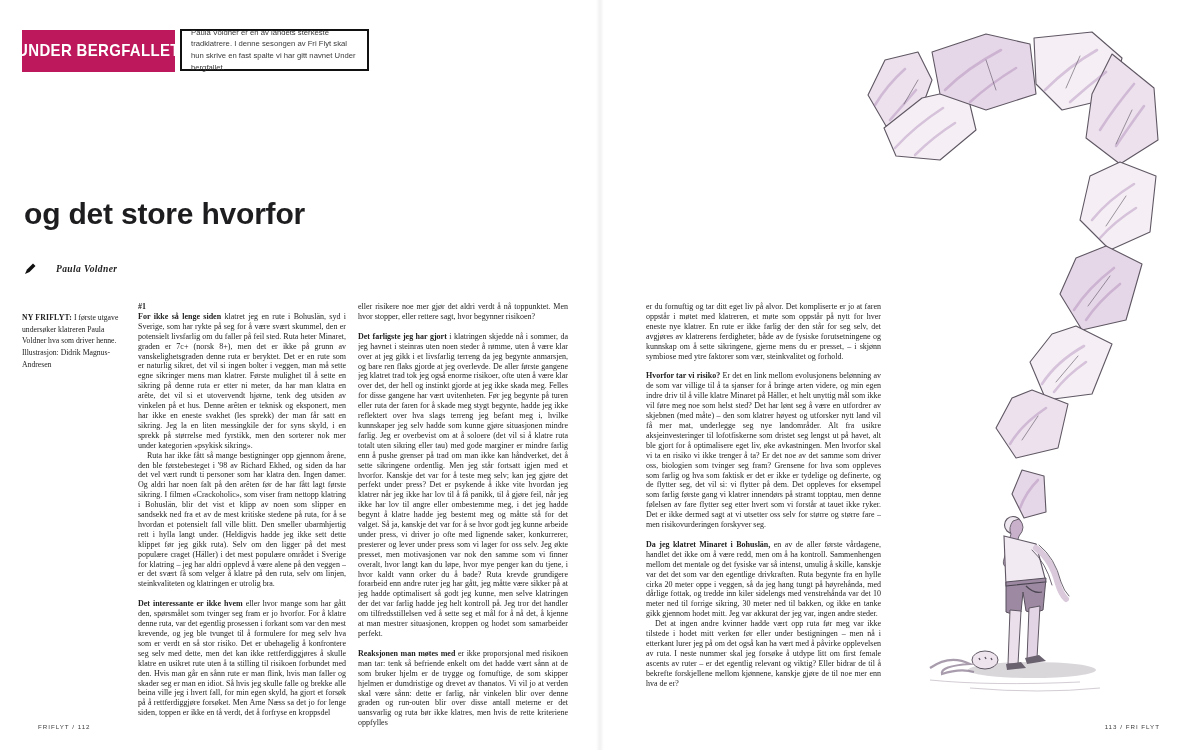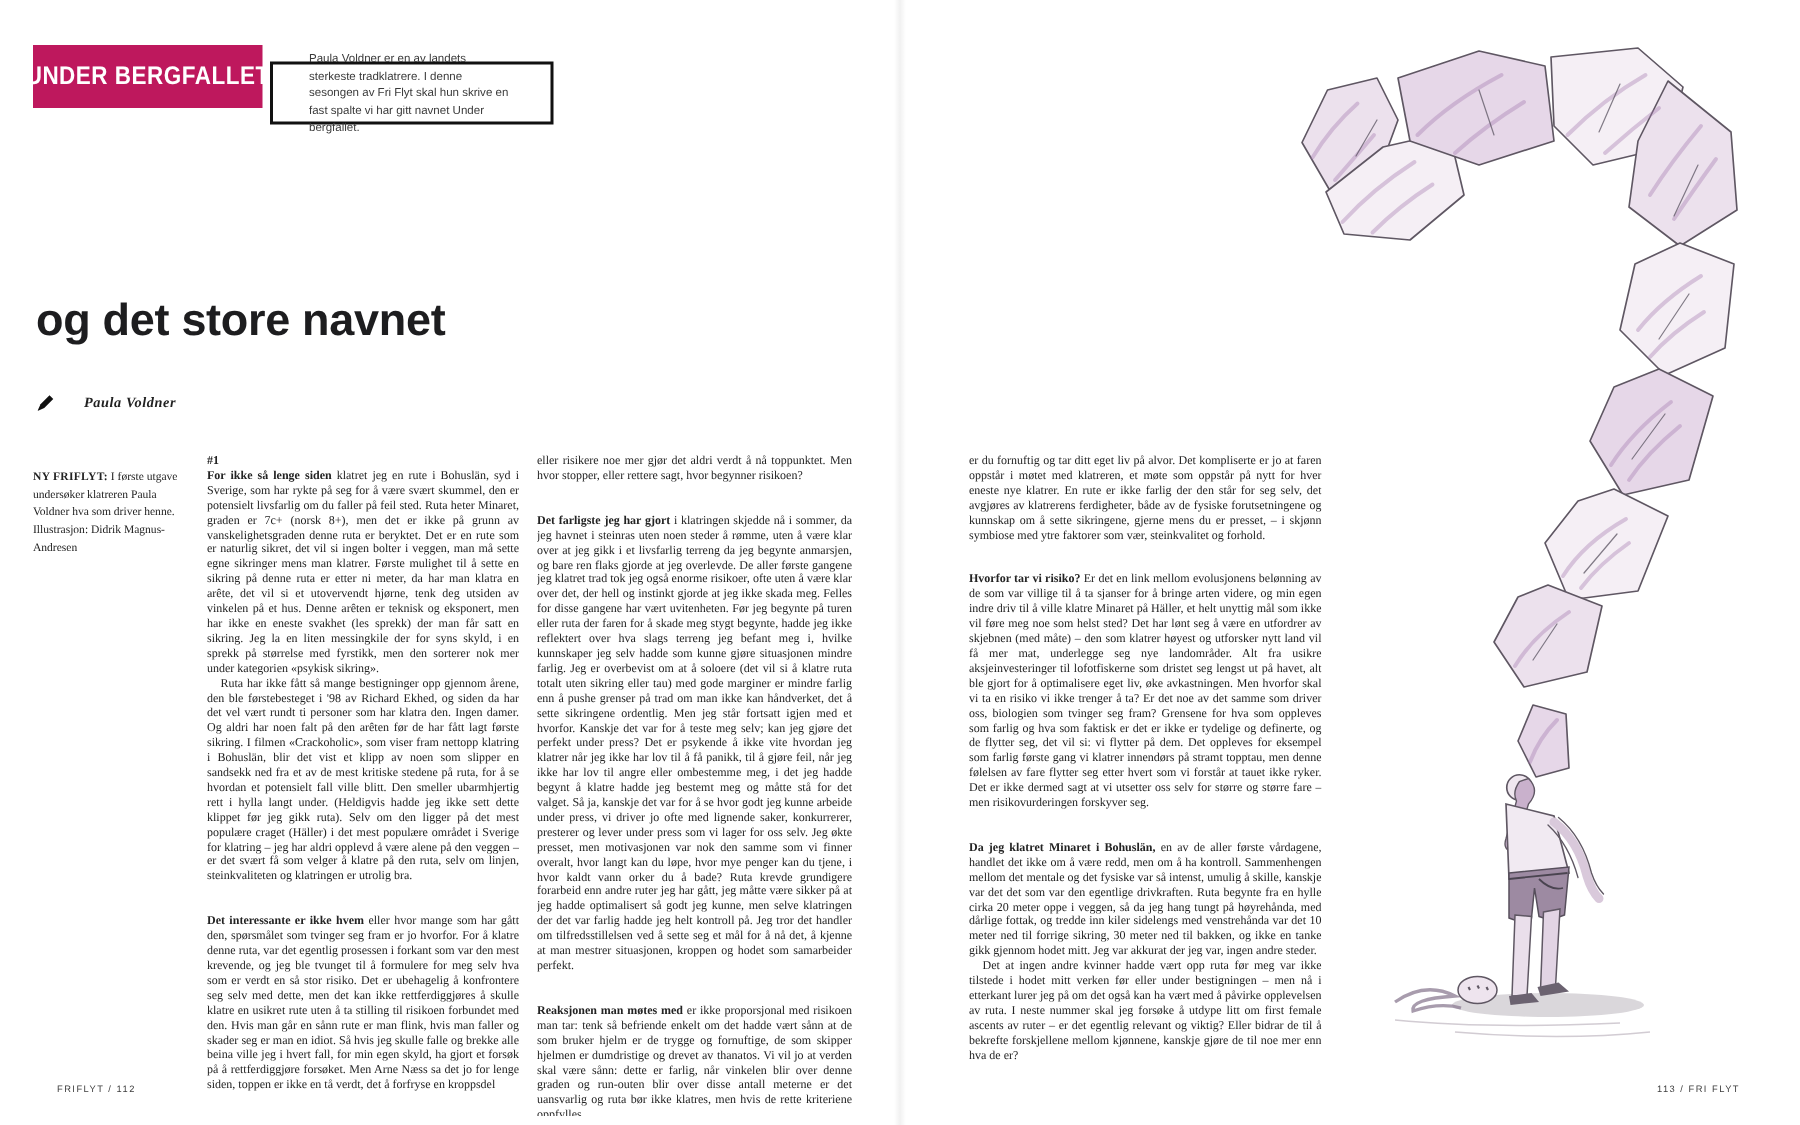--- a/index.html
+++ b/index.html
@@ -5,37 +5,37 @@
   html,body{margin:0;padding:0;}
   body{width:1200px;height:750px;background:#ffffff;position:relative;overflow:hidden;
        font-family:"Liberation Serif",serif;-webkit-font-smoothing:antialiased;}
   .page{position:absolute;inset:0;background:#fff;}
   .seam{position:absolute;left:596px;top:0;width:8px;height:750px;
         background:linear-gradient(90deg,rgba(0,0,0,0) 0%,rgba(0,0,0,0.055) 50%,rgba(0,0,0,0) 100%);}
   .kicker-box{position:absolute;left:22px;top:30px;width:153px;height:42px;background:#be185d;
         color:#fff;display:flex;align-items:center;justify-content:center;
         font-family:"Liberation Sans",sans-serif;font-weight:bold;font-size:17px;white-space:nowrap;}
   .kicker-box span{display:inline-block;transform:scaleX(.88);letter-spacing:.4px;}
-  .intro-box{position:absolute;left:180px;top:41px;width:189px;height:42px;box-sizing:border-box;
-        border:2px solid #111;padding:4px 24px;display:flex;align-items:center;
+  .intro-box{position:absolute;left:180px;top:29px;width:189px;height:42px;box-sizing:border-box;
+        border:2px solid #111;padding:4px 9px;display:flex;align-items:center;
         font-family:"Liberation Sans",sans-serif;font-size:7.7px;line-height:1.5;color:#3a3a3a;}
   .title{position:absolute;left:24px;top:197px;margin:0;color:#1d1d1f;
         font-family:"Liberation Sans",sans-serif;font-weight:bold;font-size:30px;line-height:34px;letter-spacing:-.2px;}
   .byline{position:absolute;left:25px;top:263px;display:flex;align-items:center;gap:20px;
         font-style:italic;font-weight:bold;font-size:9.5px;letter-spacing:.4px;color:#222;}
   .byline svg{display:block;}
   .margin-note{position:absolute;left:22px;top:312px;width:102px;font-size:7.7px;line-height:1.52;color:#222;}
   .margin-note b{letter-spacing:.2px;}
   .col{position:absolute;top:302px;text-align:justify;font-size:8px;line-height:9.9px;color:#232323;
         max-height:442px;overflow:hidden;}
   #col1{left:138px;width:208px;}
   #col2{left:358px;width:210px;}
   #col3{left:646px;width:235px;}
   .bp{margin:0;}
-  .bp.gap{margin-top:20px;}
+  .bp.gap{margin-top:10px;}
   .bp.ind{text-indent:9px;}
   .folio{position:absolute;top:723px;font-family:"Liberation Sans",sans-serif;font-size:6.2px;
         letter-spacing:1px;color:#3c3c3c;}
   .folio.left{left:38px;}
   .folio.right{right:40px;text-align:right;}
   .illo{position:absolute;left:780px;top:20px;width:400px;height:700px;}
   .illo svg{display:block;width:400px;height:700px;}
   .rock{fill:#f5eff5;stroke:#5f5763;stroke-width:1.1;stroke-linejoin:round;}
   .rock.b{fill:#ece1ed;}
   .rock.c{fill:#e6d7e8;}
@@ -53,21 +53,21 @@
 
   <div class="kicker-box">
     <span>UNDER BERGFALLET</span>
   </div>
 
   <div class="intro-box">
     <span>Paula Voldner er en av landets sterkeste tradklatrere. I denne sesongen av Fri Flyt skal hun skrive en fast spalte vi har gitt navnet Under bergfallet.</span>
   </div>
 
   <h1 class="title">
-    <span style="display:block">og det store navnet</span>
+    <span style="display:block">og det store hvorfor</span>
   </h1>
 
   <div class="byline">
     <svg width="11" height="11" viewBox="0 0 11 11">
       <polygon points="0,11 2,6.5 8,0.5 10.5,3 4.5,9" fill="#111"></polygon>
     </svg>
     <span>Paula Voldner</span>
   </div>
 
   <div class="margin-note"><b>NY FRIFLYT:</b><span> I første utgave undersøker klatreren Paula Voldner hva som driver henne. Illustrasjon: Didrik Magnus-Andresen</span></div>

